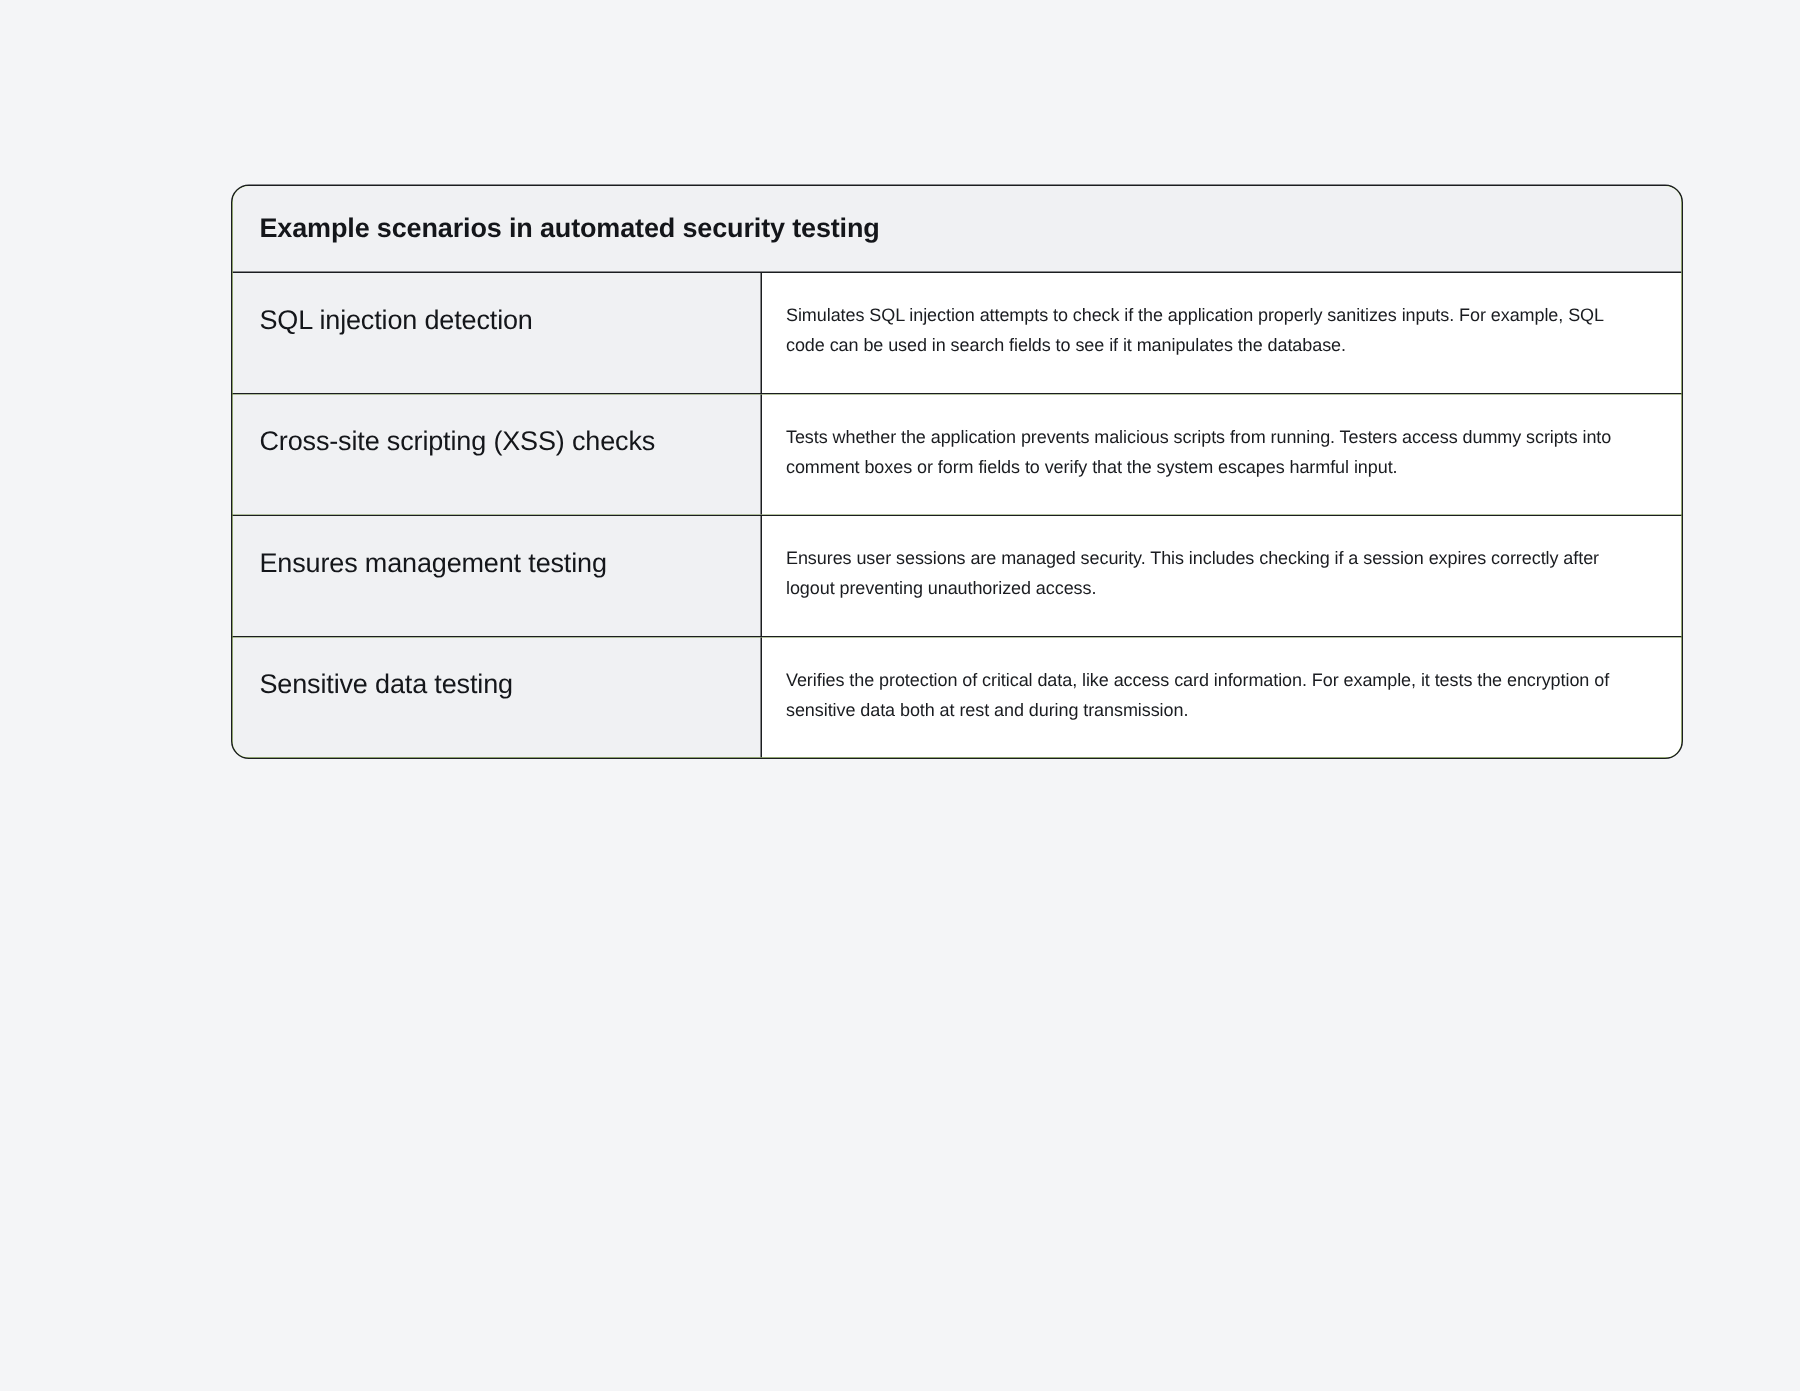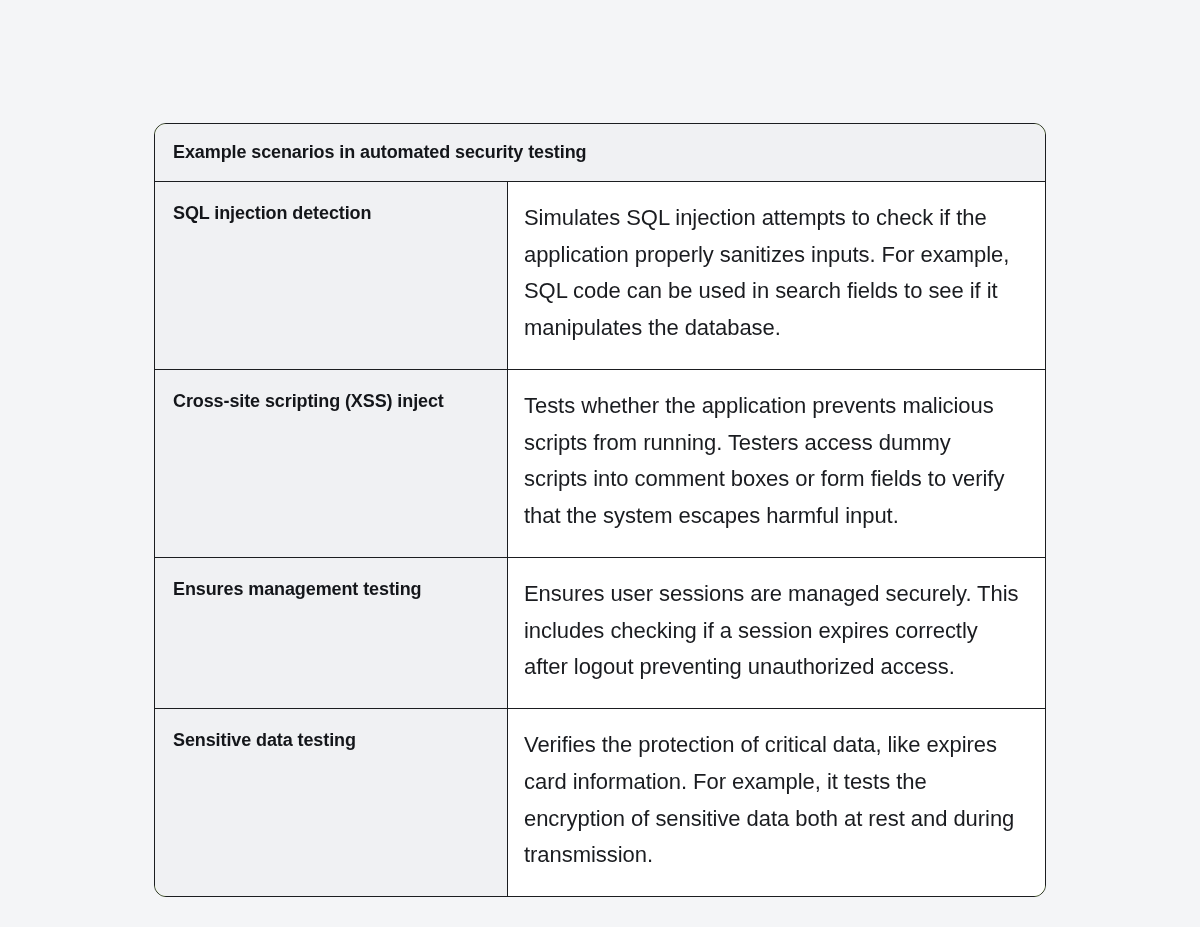--- a/index.html
+++ b/index.html
@@ -19,21 +19,21 @@
     position: relative;
     width: 1200px;
     height: 927px;
   }
 
   
   .table-card {
     position: absolute;
     left: 154px;
     top: 123px;
-    width: 892px;
+    width: 968px;
     border: 1px solid #1b1d20;
     border-radius: 12px;
     overflow: hidden;
     background: #bef264;
     box-sizing: border-box;
   }
 
   
   .table-header {
     background: #f0f1f3;
@@ -64,32 +64,32 @@
   }
 
   .cell-label {
     width: 353px;
     min-width: 353px;
     box-sizing: border-box;
     background: #f0f1f3;
     border-right: 1px solid #1b1d20;
     padding: 18px 22px 22px 18px;
     font-size: 18px;
-    font-weight: bold;
+    font-weight: normal;
     color: #14161a;
     line-height: 1.55;
     letter-spacing: -0.1px;
   }
 
   .cell-desc {
     flex: 1 1 auto;
     box-sizing: border-box;
     background: #ffffff;
     padding: 18px 26px 22px 16px;
-    font-size: 22px;
+    font-size: 12px;
     font-weight: normal;
     color: #1a1c20;
     line-height: 1.67;
     letter-spacing: -0.05px;
   }
 </style>
 </head>
 <body>
 
 <div class="page">
@@ -101,30 +101,30 @@
     </div>
 
     <div class="table-body">
 
       <div class="table-row">
         <div class="cell-label">SQL injection detection</div>
         <div class="cell-desc">Simulates SQL injection attempts to check if the application properly sanitizes inputs. For example, SQL code can be used in search fields to see if it manipulates the database.</div>
       </div>
 
       <div class="table-row">
-        <div class="cell-label">Cross-site scripting (XSS) inject</div>
+        <div class="cell-label">Cross-site scripting (XSS) checks</div>
         <div class="cell-desc">Tests whether the application prevents malicious scripts from running. Testers access dummy scripts into comment boxes or form fields to verify that the system escapes harmful input.</div>
       </div>
 
       <div class="table-row">
         <div class="cell-label">Ensures management testing</div>
-        <div class="cell-desc">Ensures user sessions are managed securely. This includes checking if a session expires correctly after logout preventing unauthorized access.</div>
+        <div class="cell-desc">Ensures user sessions are managed security. This includes checking if a session expires correctly after logout preventing unauthorized access.</div>
       </div>
 
       <div class="table-row">
         <div class="cell-label">Sensitive data testing</div>
-        <div class="cell-desc">Verifies the protection of critical data, like expires card information. For example, it tests the encryption of sensitive data both at rest and during transmission.</div>
+        <div class="cell-desc">Verifies the protection of critical data, like access card information. For example, it tests the encryption of sensitive data both at rest and during transmission.</div>
       </div>
 
     </div>
   </div>
 
 </div>
 
 </body></html>

